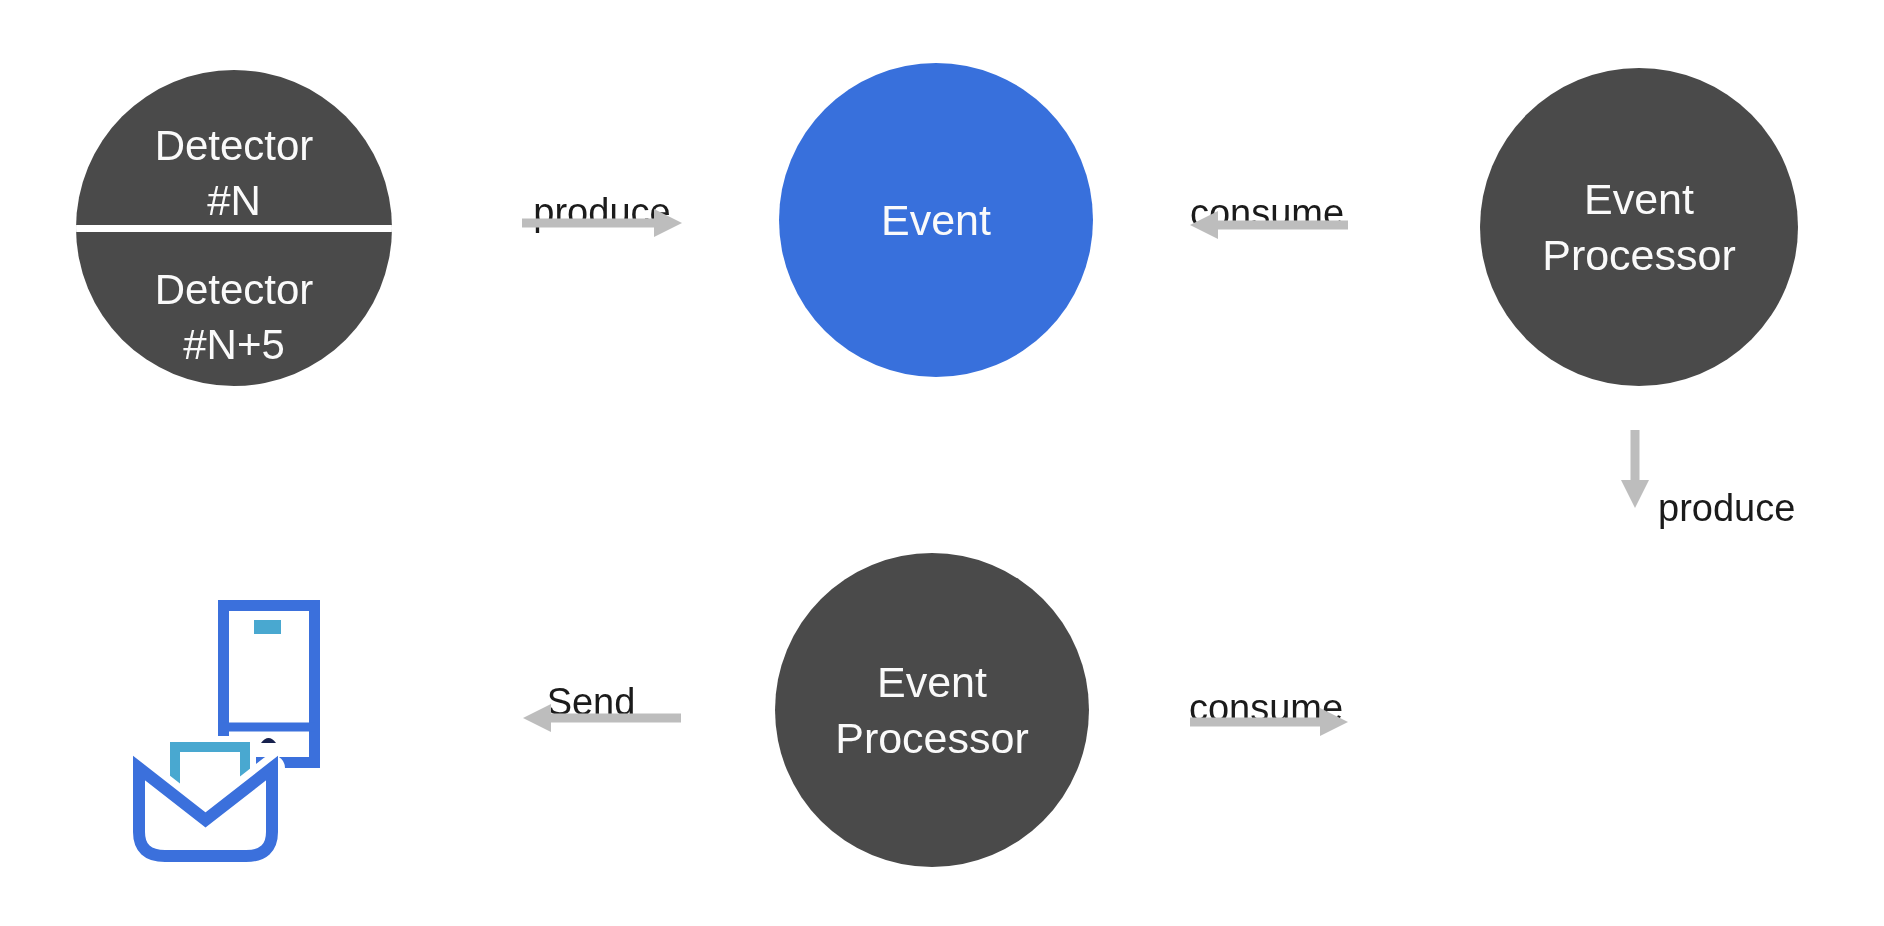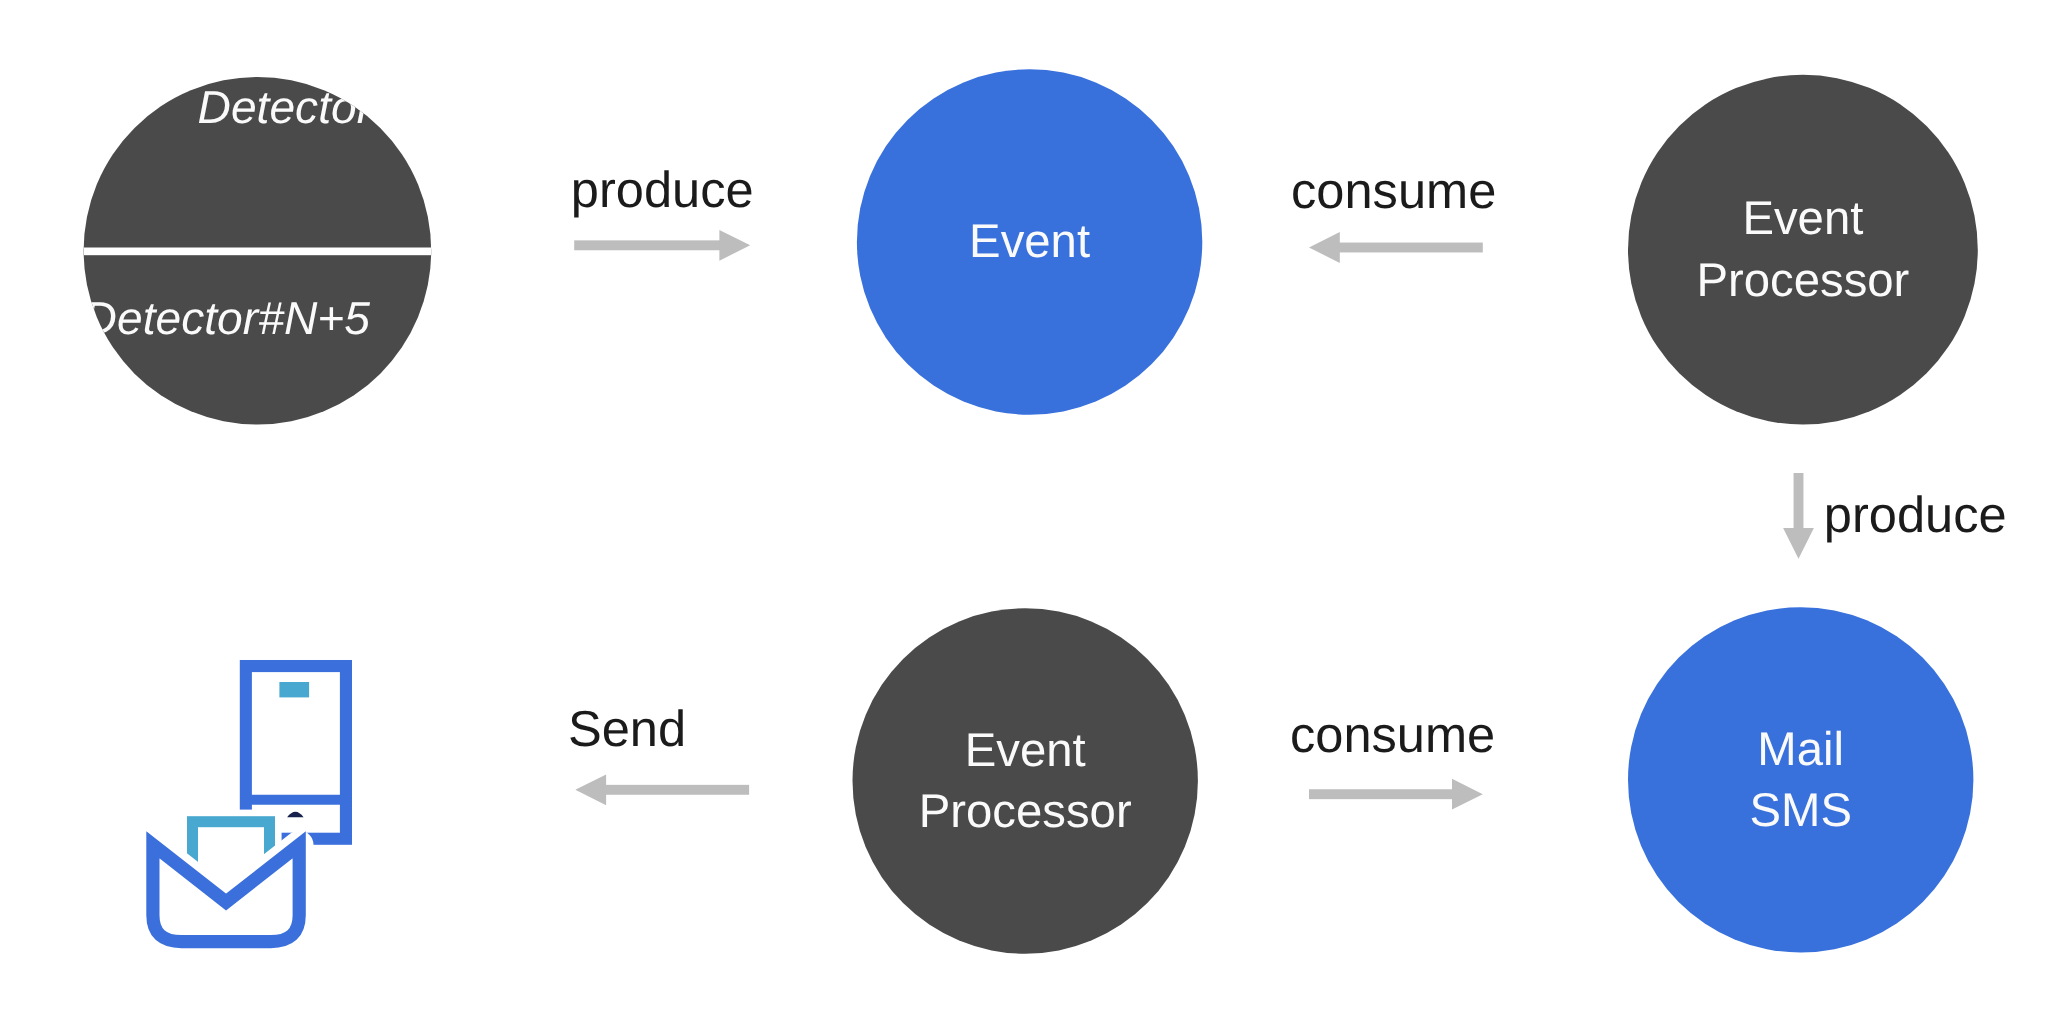--- a/index.html
+++ b/index.html
@@ -31,40 +31,41 @@
     line-height: 56px;
     white-space: nowrap;
   }
   .node-detector .nline { font-size: 42px; line-height: 55px; }
   .half {
     position: absolute;
     left: 0;
     width: 100%;
     height: 50%;
     display: flex;
-    align-items: flex-start;
-    font-style: italic;
+    flex-direction: column;
+    align-items: center;
   }
   .half.top { top: 0; justify-content: flex-end; padding-bottom: 4px; }
   .half.bottom { top: 50%; justify-content: flex-start; padding-top: 34px; box-sizing: border-box; }
   .divider {
     position: absolute;
     left: 0;
     top: calc(50% - 3px);
     width: 100%;
     height: 7px;
     background: #ffffff;
     z-index: 2;
   }
   .edge-label {
     position: absolute;
     color: #1b1b1b;
-    font-size: 46px;
+    font-size: 38px;
     white-space: nowrap;
     transform: translate(-50%, -50%);
+    margin-top: 40px;
   }
   .edge-label.left-anchor { transform: translate(0, -50%); }
   .arrow { position: absolute; }
 </style>
 </head>
 <body>
 
 <div class="canvas">
 
   <div class="node dark node-detector" style="left:76px; top:70px; width:316px; height:316px;">
@@ -81,34 +82,30 @@
 
   <div class="node blue" style="left:779px; top:63px; width:314px; height:314px;">
     <div class="nline">Event</div>
   </div>
 
   <div class="node dark" style="left:1480px; top:68px; width:318px; height:318px;">
     <div class="nline">Event</div>
     <div class="nline">Processor</div>
   </div>
 
-  <div class="node blue" style="left:1480px; top:552px; width:314px; height:314px;">
-    <div class="nline">Mail</div>
-    <div class="nline">SMS</div>
-  </div>
 
   <div class="node dark" style="left:775px; top:553px; width:314px; height:314px;">
     <div class="nline">Event</div>
     <div class="nline">Processor</div>
   </div>
 
   <div class="edge-label" style="left:602px; top:172px;">produce</div>
   <div class="edge-label" style="left:1267px; top:173px;">consume</div>
   <div class="edge-label left-anchor" style="left:1658px; top:468px;">produce</div>
-  <div class="edge-label" style="left:570px; top:662px;">Send</div>
+  <div class="edge-label" style="left:591px; top:662px;">Send</div>
   <div class="edge-label" style="left:1266px; top:668px;">consume</div>
 
   <svg class="arrow" style="left:520px; top:205px;" width="164" height="36" viewBox="0 0 164 36">
     <rect x="2" y="13.5" width="134" height="9" fill="#bdbdbd"></rect>
     <polygon points="134,4 162,18 134,32" fill="#bdbdbd"></polygon>
   </svg>
 
   <svg class="arrow" style="left:1190px; top:207px;" width="160" height="36" viewBox="0 0 160 36">
     <polygon points="28,4 0,18 28,32" fill="#bdbdbd"></polygon>
     <rect x="26" y="13.5" width="132" height="9" fill="#bdbdbd"></rect>

